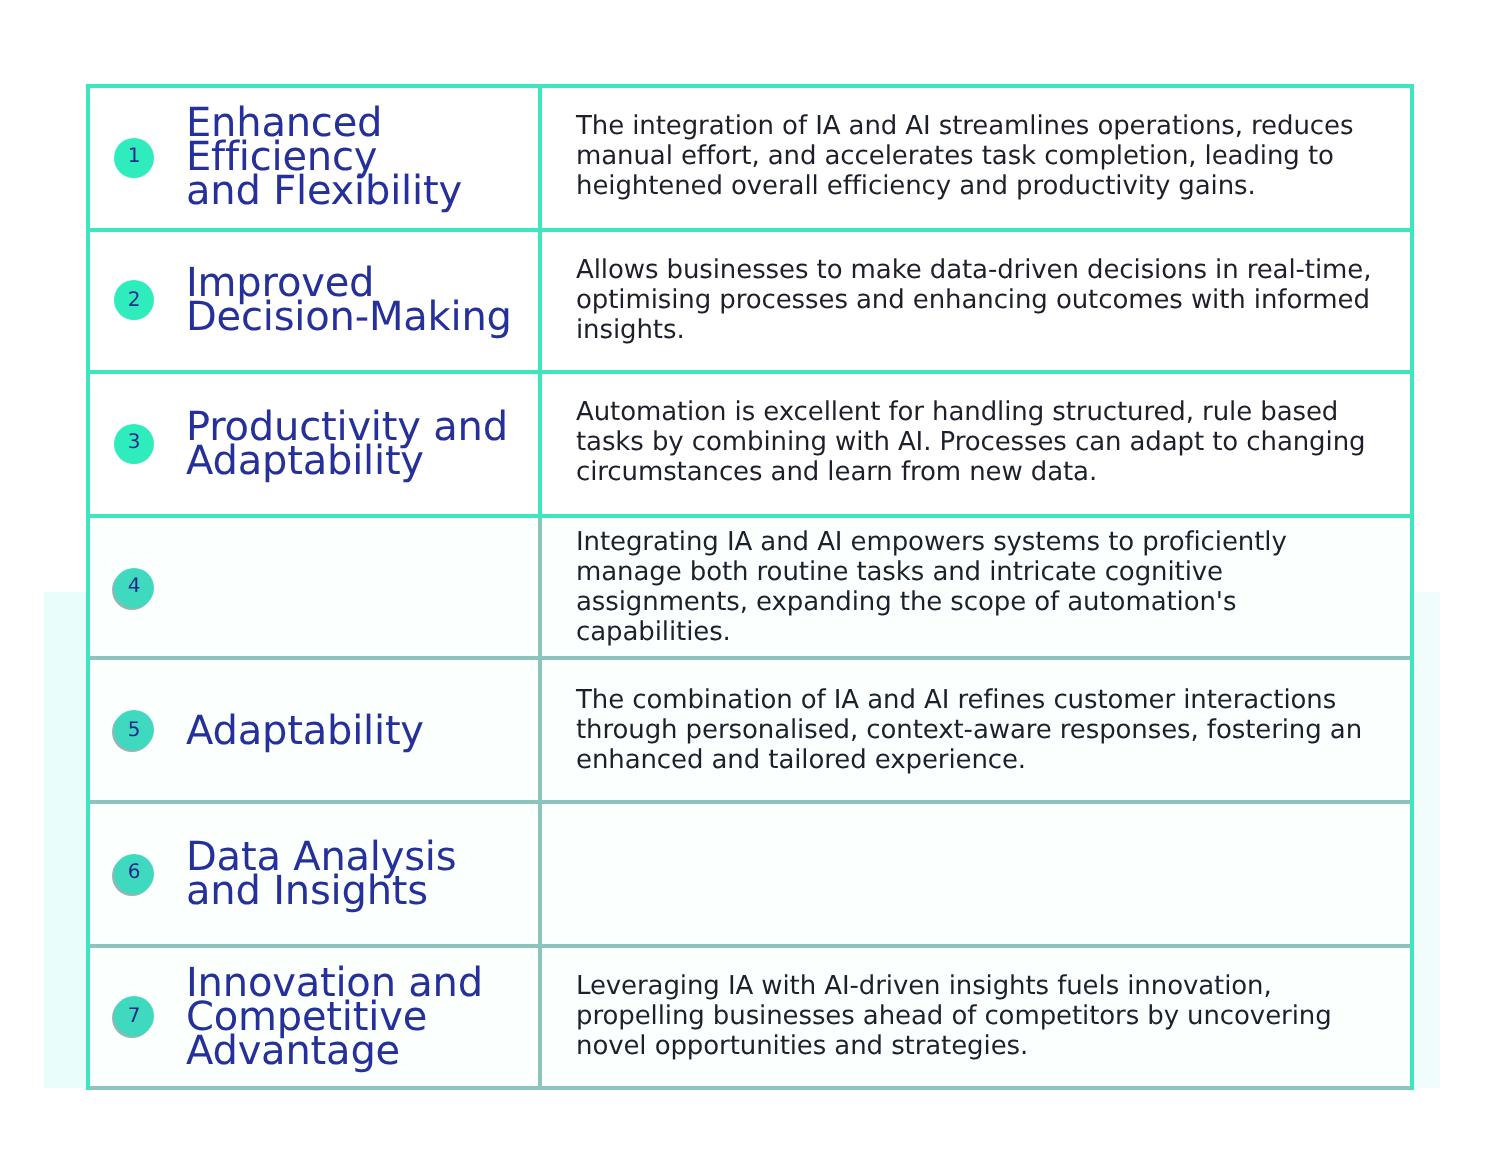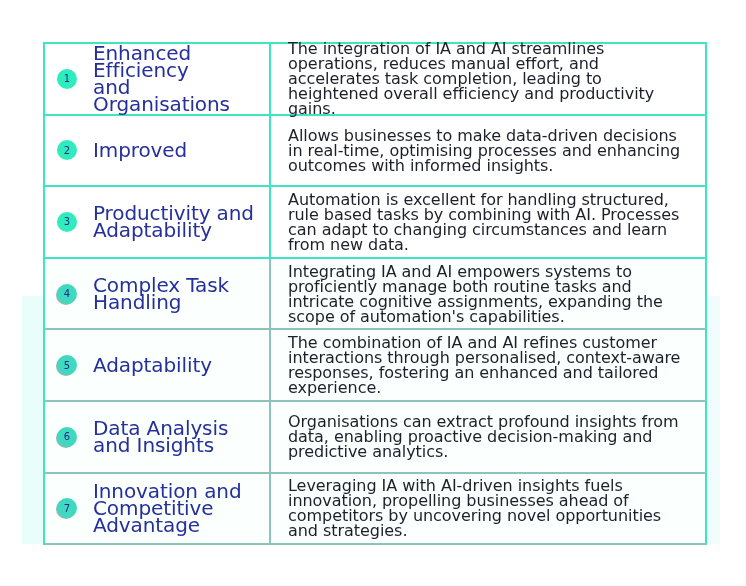--- a/index.html
+++ b/index.html
@@ -88,52 +88,53 @@
     }
     .cell-desc {
       flex: 1;
       display: flex;
       align-items: center;
       padding-left: 17px;
       padding-right: 14px;
     }
     .desc {
       color: #1d1f2a;
-      font-size: 16px;
+      font-size: 13px;
       line-height: 15px;
       letter-spacing: -0.05px;
     }
   </style>
 </head>
 <body>
 
 <div class="page">
   <div class="tint-band"></div>
   <div class="tint-band-right"></div>
 
   <div class="table">
 
     <div class="row">
       <div class="cell-title">
         <span class="badge">1</span>
         <div class="title">
           <div>Enhanced Efficiency</div>
-          <div>and Organisations</div>
+          <div>and Flexibility</div>
         </div>
       </div>
       <div class="cell-desc">
         <div class="desc">The integration of IA and AI streamlines operations, reduces manual effort, and accelerates task completion, leading to heightened overall efficiency and productivity gains.</div>
       </div>
     </div>
 
     <div class="row">
       <div class="cell-title">
         <span class="badge">2</span>
         <div class="title">
           <div>Improved</div>
+          <div>Decision-Making</div>
         </div>
       </div>
       <div class="cell-desc">
         <div class="desc">Allows businesses to make data-driven decisions in real-time, optimising processes and enhancing outcomes with informed insights.</div>
       </div>
     </div>
 
     <div class="row">
       <div class="cell-title">
         <span class="badge">3</span>
@@ -143,23 +144,20 @@
         </div>
       </div>
       <div class="cell-desc">
         <div class="desc">Automation is excellent for handling structured, rule based tasks by combining with AI. Processes can adapt to changing circumstances and learn from new data.</div>
       </div>
     </div>
 
     <div class="row muted">
       <div class="cell-title">
         <span class="badge">4</span>
-        <div class="title">
-          <div>Complex Task Handling</div>
-        </div>
       </div>
       <div class="cell-desc">
         <div class="desc">Integrating IA and AI empowers systems to proficiently manage both routine tasks and intricate cognitive assignments, expanding the scope of automation's capabilities.</div>
       </div>
     </div>
 
     <div class="row muted">
       <div class="cell-title">
         <span class="badge">5</span>
         <div class="title">
@@ -172,23 +170,20 @@
     </div>
 
     <div class="row muted">
       <div class="cell-title">
         <span class="badge">6</span>
         <div class="title">
           <div>Data Analysis</div>
           <div>and Insights</div>
         </div>
       </div>
-      <div class="cell-desc">
-        <div class="desc">Organisations can extract profound insights from data, enabling proactive decision-making and predictive analytics.</div>
-      </div>
     </div>
 
     <div class="row muted">
       <div class="cell-title">
         <span class="badge">7</span>
         <div class="title">
           <div>Innovation and</div>
           <div>Competitive Advantage</div>
         </div>
       </div>

